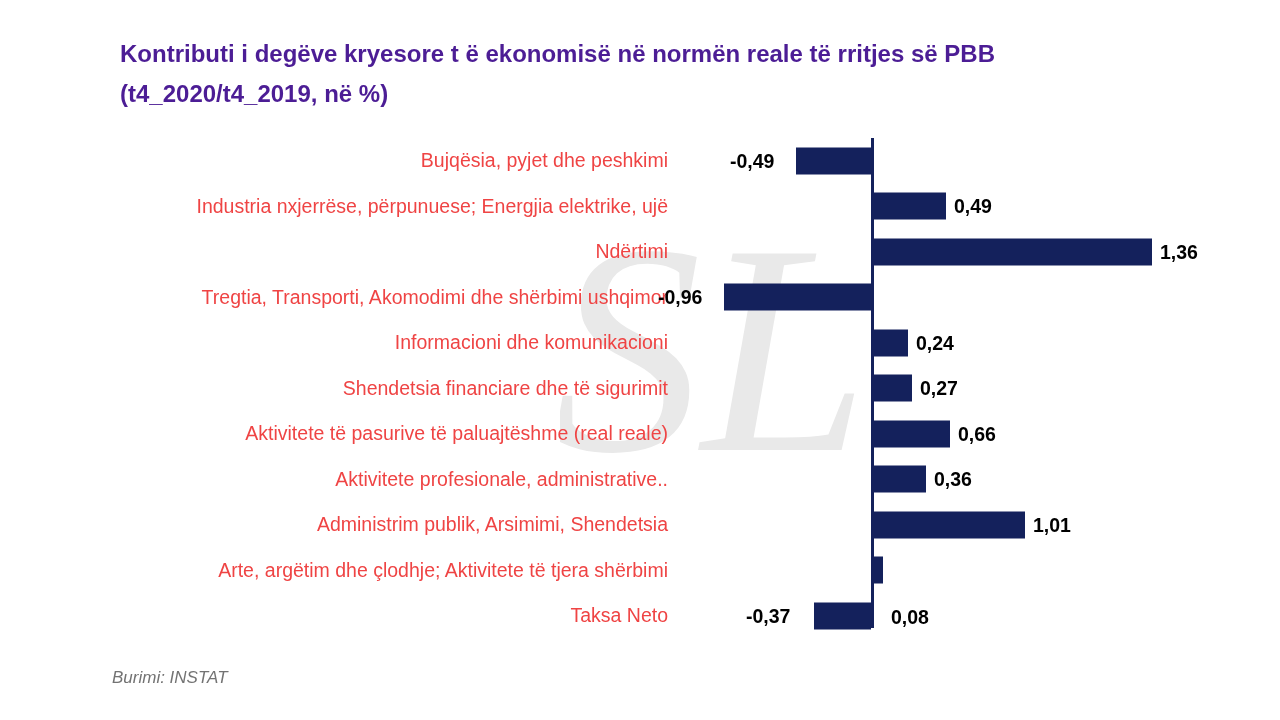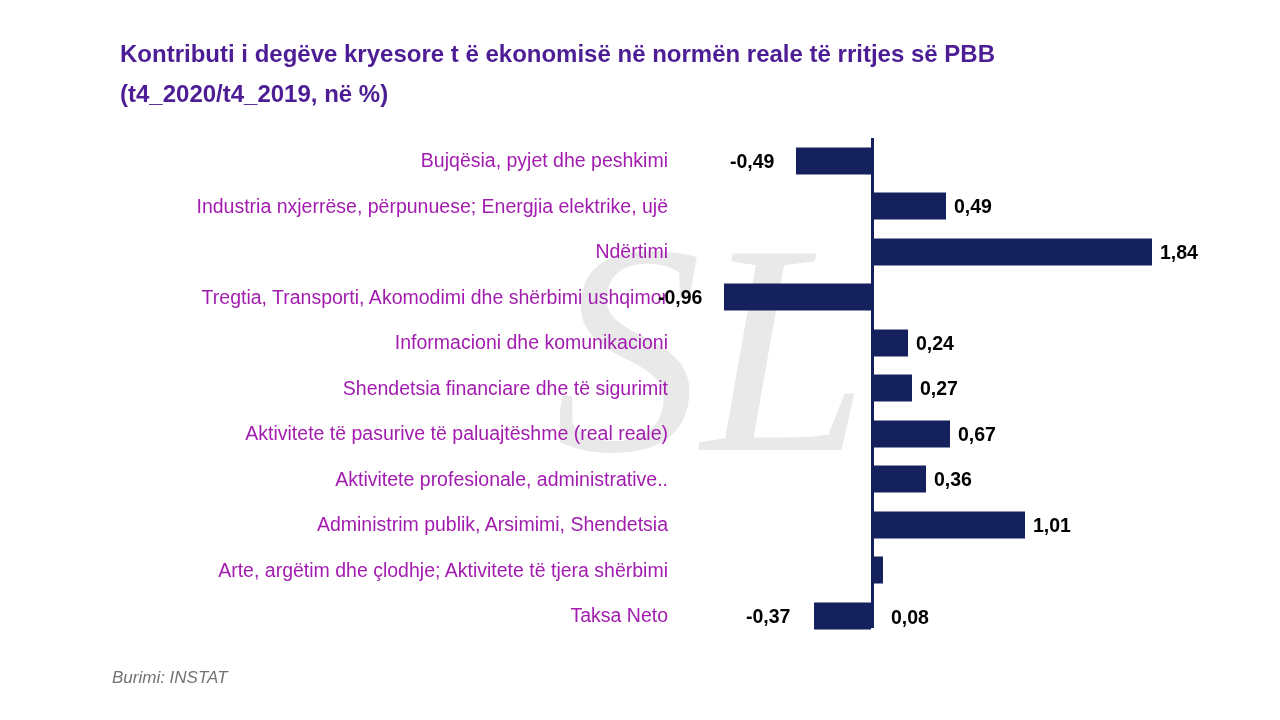--- a/index.html
+++ b/index.html
@@ -59,21 +59,21 @@
     display: flex;
     align-items: center;
   }
 
   .cat-label {
     position: absolute;
     right: 0;
     width: 100%;
     text-align: right;
     font-size: 19.5px;
-    color: #a21caf;
+    color: #ef4444;
     white-space: nowrap;
     padding-right: 0;
     box-sizing: border-box;
   }
 
   
   .label-col {
     position: absolute;
     left: 0;
     top: 0;
@@ -168,21 +168,21 @@
       <div class="val" style="left:286px;">0,49</div>
     </div>
   </div>
 
   <div class="bar-row">
     <div class="label-col">
         <span class="cat-label">Ndërtimi</span>
       </div>
     <div class="plot">
       <div class="bar" style="left:203px; width:281px;"></div>
-      <div class="val" style="left:492px;">1,84</div>
+      <div class="val" style="left:492px;">1,36</div>
     </div>
   </div>
 
   <div class="bar-row">
     <div class="label-col">
         <span class="cat-label">Tregtia, Transporti, Akomodimi dhe shërbimi ushqimor</span>
       </div>
     <div class="plot">
       <div class="bar" style="left:56px; width:147px;"></div>
       <div class="val" style="left:-10px;">-0,96</div>
@@ -208,21 +208,21 @@
       <div class="val" style="left:252px;">0,27</div>
     </div>
   </div>
 
   <div class="bar-row">
     <div class="label-col">
         <span class="cat-label">Aktivitete të pasurive të paluajtëshme (real reale)</span>
       </div>
     <div class="plot">
       <div class="bar" style="left:203px; width:79px;"></div>
-      <div class="val" style="left:290px;">0,67</div>
+      <div class="val" style="left:290px;">0,66</div>
     </div>
   </div>
 
   <div class="bar-row">
     <div class="label-col">
         <span class="cat-label">Aktivitete profesionale, administrative..</span>
       </div>
     <div class="plot">
       <div class="bar" style="left:203px; width:55px;"></div>
       <div class="val" style="left:266px;">0,36</div>

